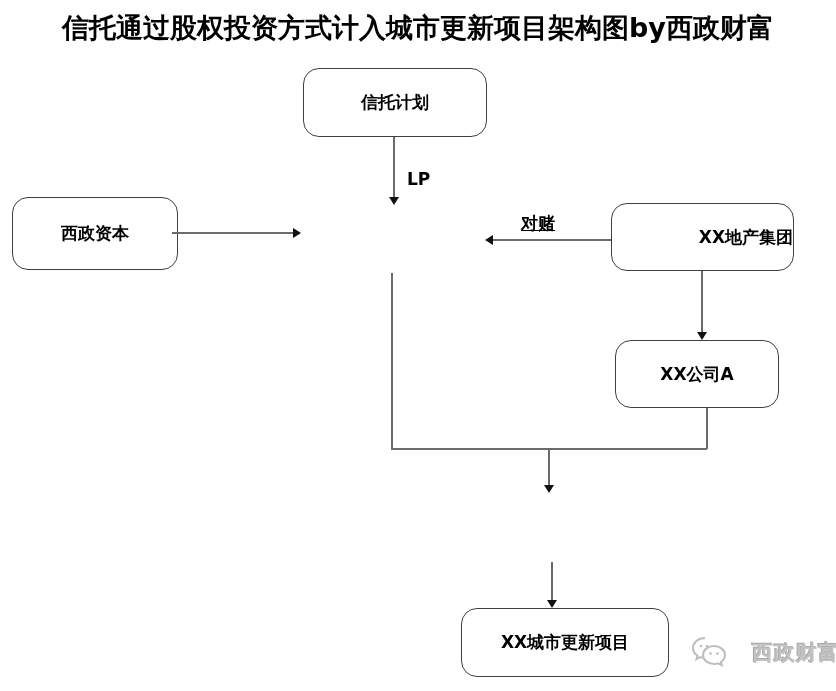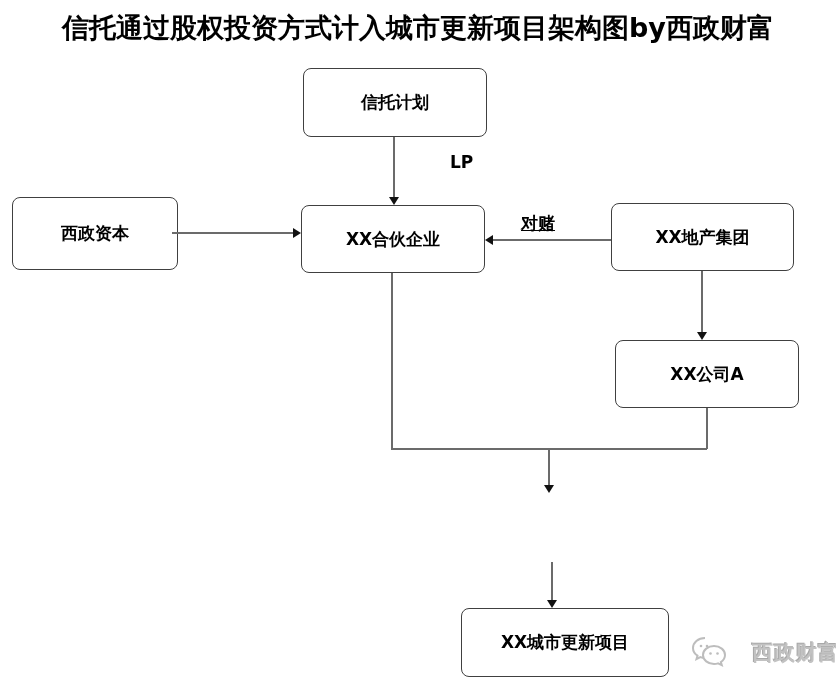--- a/index.html
+++ b/index.html
@@ -5,57 +5,57 @@
   html,body{margin:0;padding:0;background:#ffffff;}
   #canvas{
     position:relative;width:836px;height:691px;background:#ffffff;
     font-family:"DejaVu Sans","Liberation Sans",sans-serif;overflow:hidden;padding-left:15px;
   }
   .title{
     position:absolute;left:0;top:10px;width:836px;text-align:center;
     font-size:27px;font-weight:bold;color:#000;letter-spacing:0px;
   }
   .box{
-    position:absolute;border:1.5px solid #404040;border-radius:8px;background:#fff;
+    position:absolute;border:1.5px solid #404040;border-radius:16px;background:#fff;
     display:flex;align-items:center;justify-content:center;
     font-size:17px;font-weight:bold;color:#000;box-sizing:border-box;
   }
   .hline,.vline{position:absolute;background:#6b6b6b;}
   .hline{height:1.5px;}
   .vline{width:1.5px;}
   .arrow{position:absolute;width:0;height:0;}
   .arrow.down{border-left:5px solid transparent;border-right:5px solid transparent;border-top:8px solid #111;}
   .arrow.right{border-top:5px solid transparent;border-bottom:5px solid transparent;border-left:8px solid #111;}
   .arrow.left{border-top:5px solid transparent;border-bottom:5px solid transparent;border-right:8px solid #111;}
   .edge-label{position:absolute;font-size:17px;font-weight:bold;color:#000;white-space:nowrap;}
   
   #trust-plan{left:303px;top:68px;width:184px;height:69px;}
   #xizheng-capital{left:12px;top:197px;width:166px;height:73px;}
   #partnership{left:301px;top:205px;width:184px;height:68px;}
-  #real-estate-group{left:611px;top:203px;width:183px;height:68px;}
-  #company-a{left:615px;top:340px;width:184px;height:68px;}
+  #real-estate-group{left:611px;top:203px;width:183px;height:68px;justify-content:flex-end;}
+  #company-a{left:615px;top:340px;width:164px;height:68px;}
   #project-company{left:460px;top:493px;width:184px;height:69px;}
   #urban-renewal{left:461px;top:608px;width:208px;height:69px;}
   
   #v-trust-partnership{left:393px;top:137px;height:60px;}
   #a-trust-partnership{left:389px;top:197px;}
   #h-capital-partnership{left:172px;top:232px;width:121px;}
   #a-capital-partnership{left:293px;top:228px;}
   #h-group-partnership{left:493px;top:239px;width:118px;}
   #a-group-partnership{left:485px;top:235px;}
   #v-group-companya{left:701px;top:271px;height:61px;}
   #a-group-companya{left:697px;top:332px;}
   #v-partnership-bus{left:391px;top:273px;height:176px;}
   #v-companya-bus{left:706px;top:408px;height:41px;}
   #h-bus{left:391px;top:448px;width:316px;}
   #v-bus-project{left:548px;top:448px;height:37px;}
   #a-bus-project{left:544px;top:485px;}
   #v-project-renewal{left:551px;top:562px;height:38px;}
   #a-project-renewal{left:547px;top:600px;}
-  #lbl-lp{left:407px;top:152px;margin-left:43px;}
+  #lbl-lp{left:407px;top:169px;}
   #lbl-bet{left:521px;top:212px;text-decoration:underline;}
   #lbl-equity{left:270px;top:365px;}
   
   .watermark{
     position:absolute;left:690px;top:635px;display:flex;align-items:center;gap:24px;
   }
   .watermark-text{
     font-size:21px;font-weight:bold;color:#c2c2c2;letter-spacing:1px;
     text-shadow:-1px -1px 0 #a8a8a8, 1px 1px 0 #ffffff;
   }
@@ -66,23 +66,20 @@
 
 <div id="canvas">
 
   <div class="title">信托通过股权投资方式计入城市更新项目架构图by西政财富</div>
 
   <div class="box" id="trust-plan">
     <span>信托计划</span>
   </div>
   <div class="box" id="xizheng-capital">
     <span>西政资本</span>
-  </div>
-  <div class="box" id="partnership">
-    <span>XX合伙企业</span>
   </div>
   <div class="box" id="real-estate-group">
     <span>XX地产集团</span>
   </div>
   <div class="box" id="company-a">
     <span>XX公司A</span>
   </div>
   <div class="box" id="urban-renewal">
     <span>XX城市更新项目</span>
   </div>

